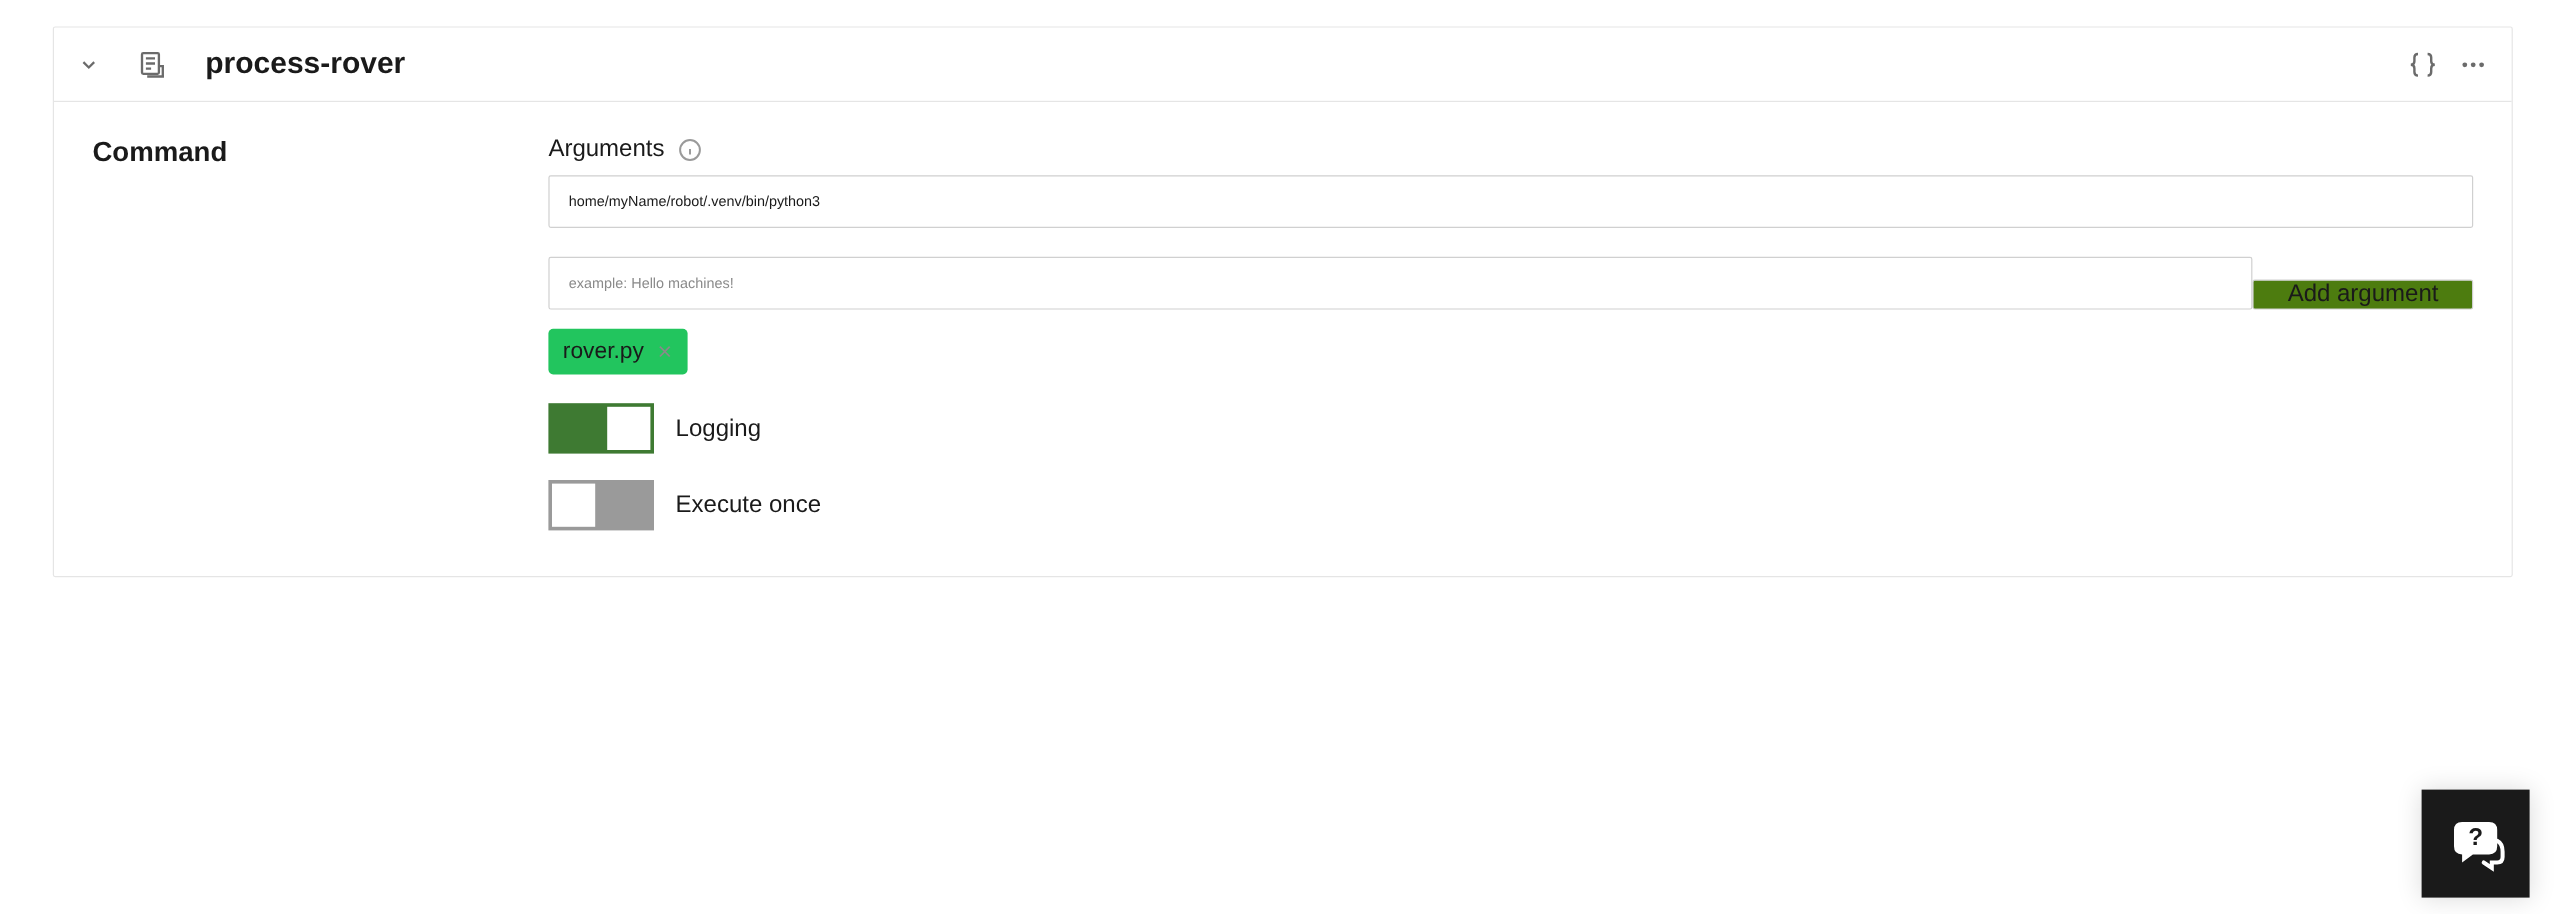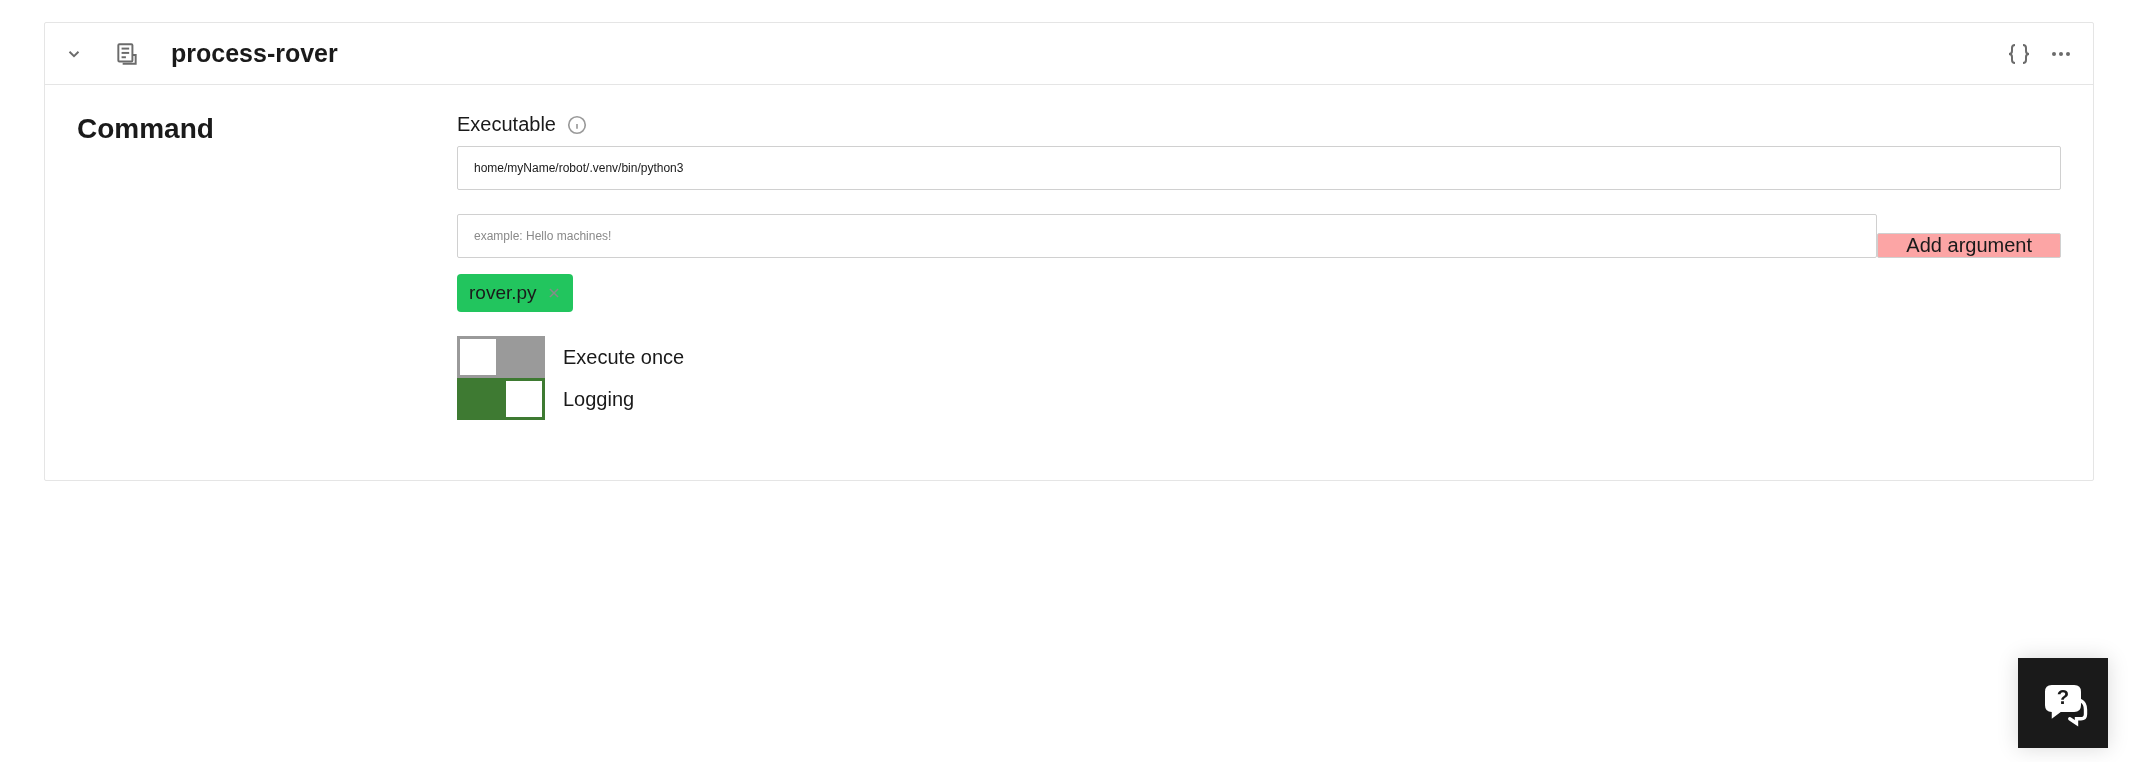--- a/index.html
+++ b/index.html
@@ -58,21 +58,21 @@
       display: flex;
       align-items: center;
     }
     .panel-body {
       display: flex;
       padding: 28px 32px 38px 32px;
     }
     .section-label {
       width: 380px;
       font-weight: 700;
-      font-size: 28px;
+      font-size: 23px;
       color: #1a1a1a;
       flex-shrink: 0;
     }
     .form-area {
       flex: 1;
     }
     .field-group {
       margin-bottom: 24px;
     }
     .field-label-row {
@@ -108,21 +108,21 @@
     .args-row {
       display: flex;
       gap: 0;
       align-items: flex-end;
     }
     .args-input {
       flex: 1;
     }
     .add-arg-btn {
       border: 1px solid #d0d0d0;
-      background: #fca5a5;
+      background: #4d7c0f;
       border-radius: 2px;
       padding: 0 28px;
       font-size: 20px;
       color: #1a1a1a;
       cursor: pointer;
       font-family: inherit;
     }
     .chip-row {
       margin-top: 16px;
     }
@@ -234,21 +234,21 @@
       </span>
     </div>
   </div>
 
   <div class="panel-body">
     <div class="section-label">Command</div>
     <div class="form-area">
 
       <div class="field-group">
         <div class="field-label-row">
-          <span class="field-label">Executable</span>
+          <span class="field-label">Arguments</span>
           <span class="info-icon">
             <svg width="22" height="22" viewBox="0 0 24 24" fill="none" stroke="currentColor" stroke-width="1.8">
                 <circle cx="12" cy="12" r="9"></circle>
                 <line x1="12" y1="8" x2="12" y2="8"></line>
                 <line x1="12" y1="11" x2="12" y2="16"></line>
               </svg>
           </span>
         </div>
         <input type="text" class="text-input" value="home/myName/robot/.venv/bin/python3" style="">
       </div>
@@ -265,34 +265,34 @@
               <svg width="14" height="14" viewBox="0 0 24 24" fill="none" stroke="currentColor" stroke-width="2.5">
                   <line x1="5" y1="5" x2="19" y2="19"></line>
                   <line x1="19" y1="5" x2="5" y2="19"></line>
                 </svg>
             </span>
           </span>
         </div>
       </div>
 
 
+      <div class="toggle-row">
+        <div class="toggle toggle-on">
+          <div class="toggle-track"></div>
+          <div class="toggle-thumb"></div>
+        </div>
+        <span class="toggle-label">Logging</span>
+      </div>
+
       <div class="toggle-row" style="margin-bottom:0;">
         <div class="toggle toggle-off">
           <div class="toggle-track"></div>
           <div class="toggle-thumb"></div>
         </div>
         <span class="toggle-label">Execute once</span>
-      </div>
-
-      <div class="toggle-row">
-        <div class="toggle toggle-on">
-          <div class="toggle-track"></div>
-          <div class="toggle-thumb"></div>
-        </div>
-        <span class="toggle-label">Logging</span>
       </div>
 
     </div>
   </div>
 </div>
 
 <div class="help-fab">
   <svg width="54" height="54" viewBox="0 0 48 48">
     <path d="M 14 8 L 34 8 Q 40 8 40 14 L 40 26 Q 40 32 34 32 L 22 32 L 14 38 L 14 32 Q 8 32 8 26 L 8 14 Q 8 8 14 8 Z" fill="#ffffff"></path>
     <text x="24" y="25" text-anchor="middle" font-size="18" font-weight="bold" fill="#1a1a1a" font-family="Arial">?</text>

